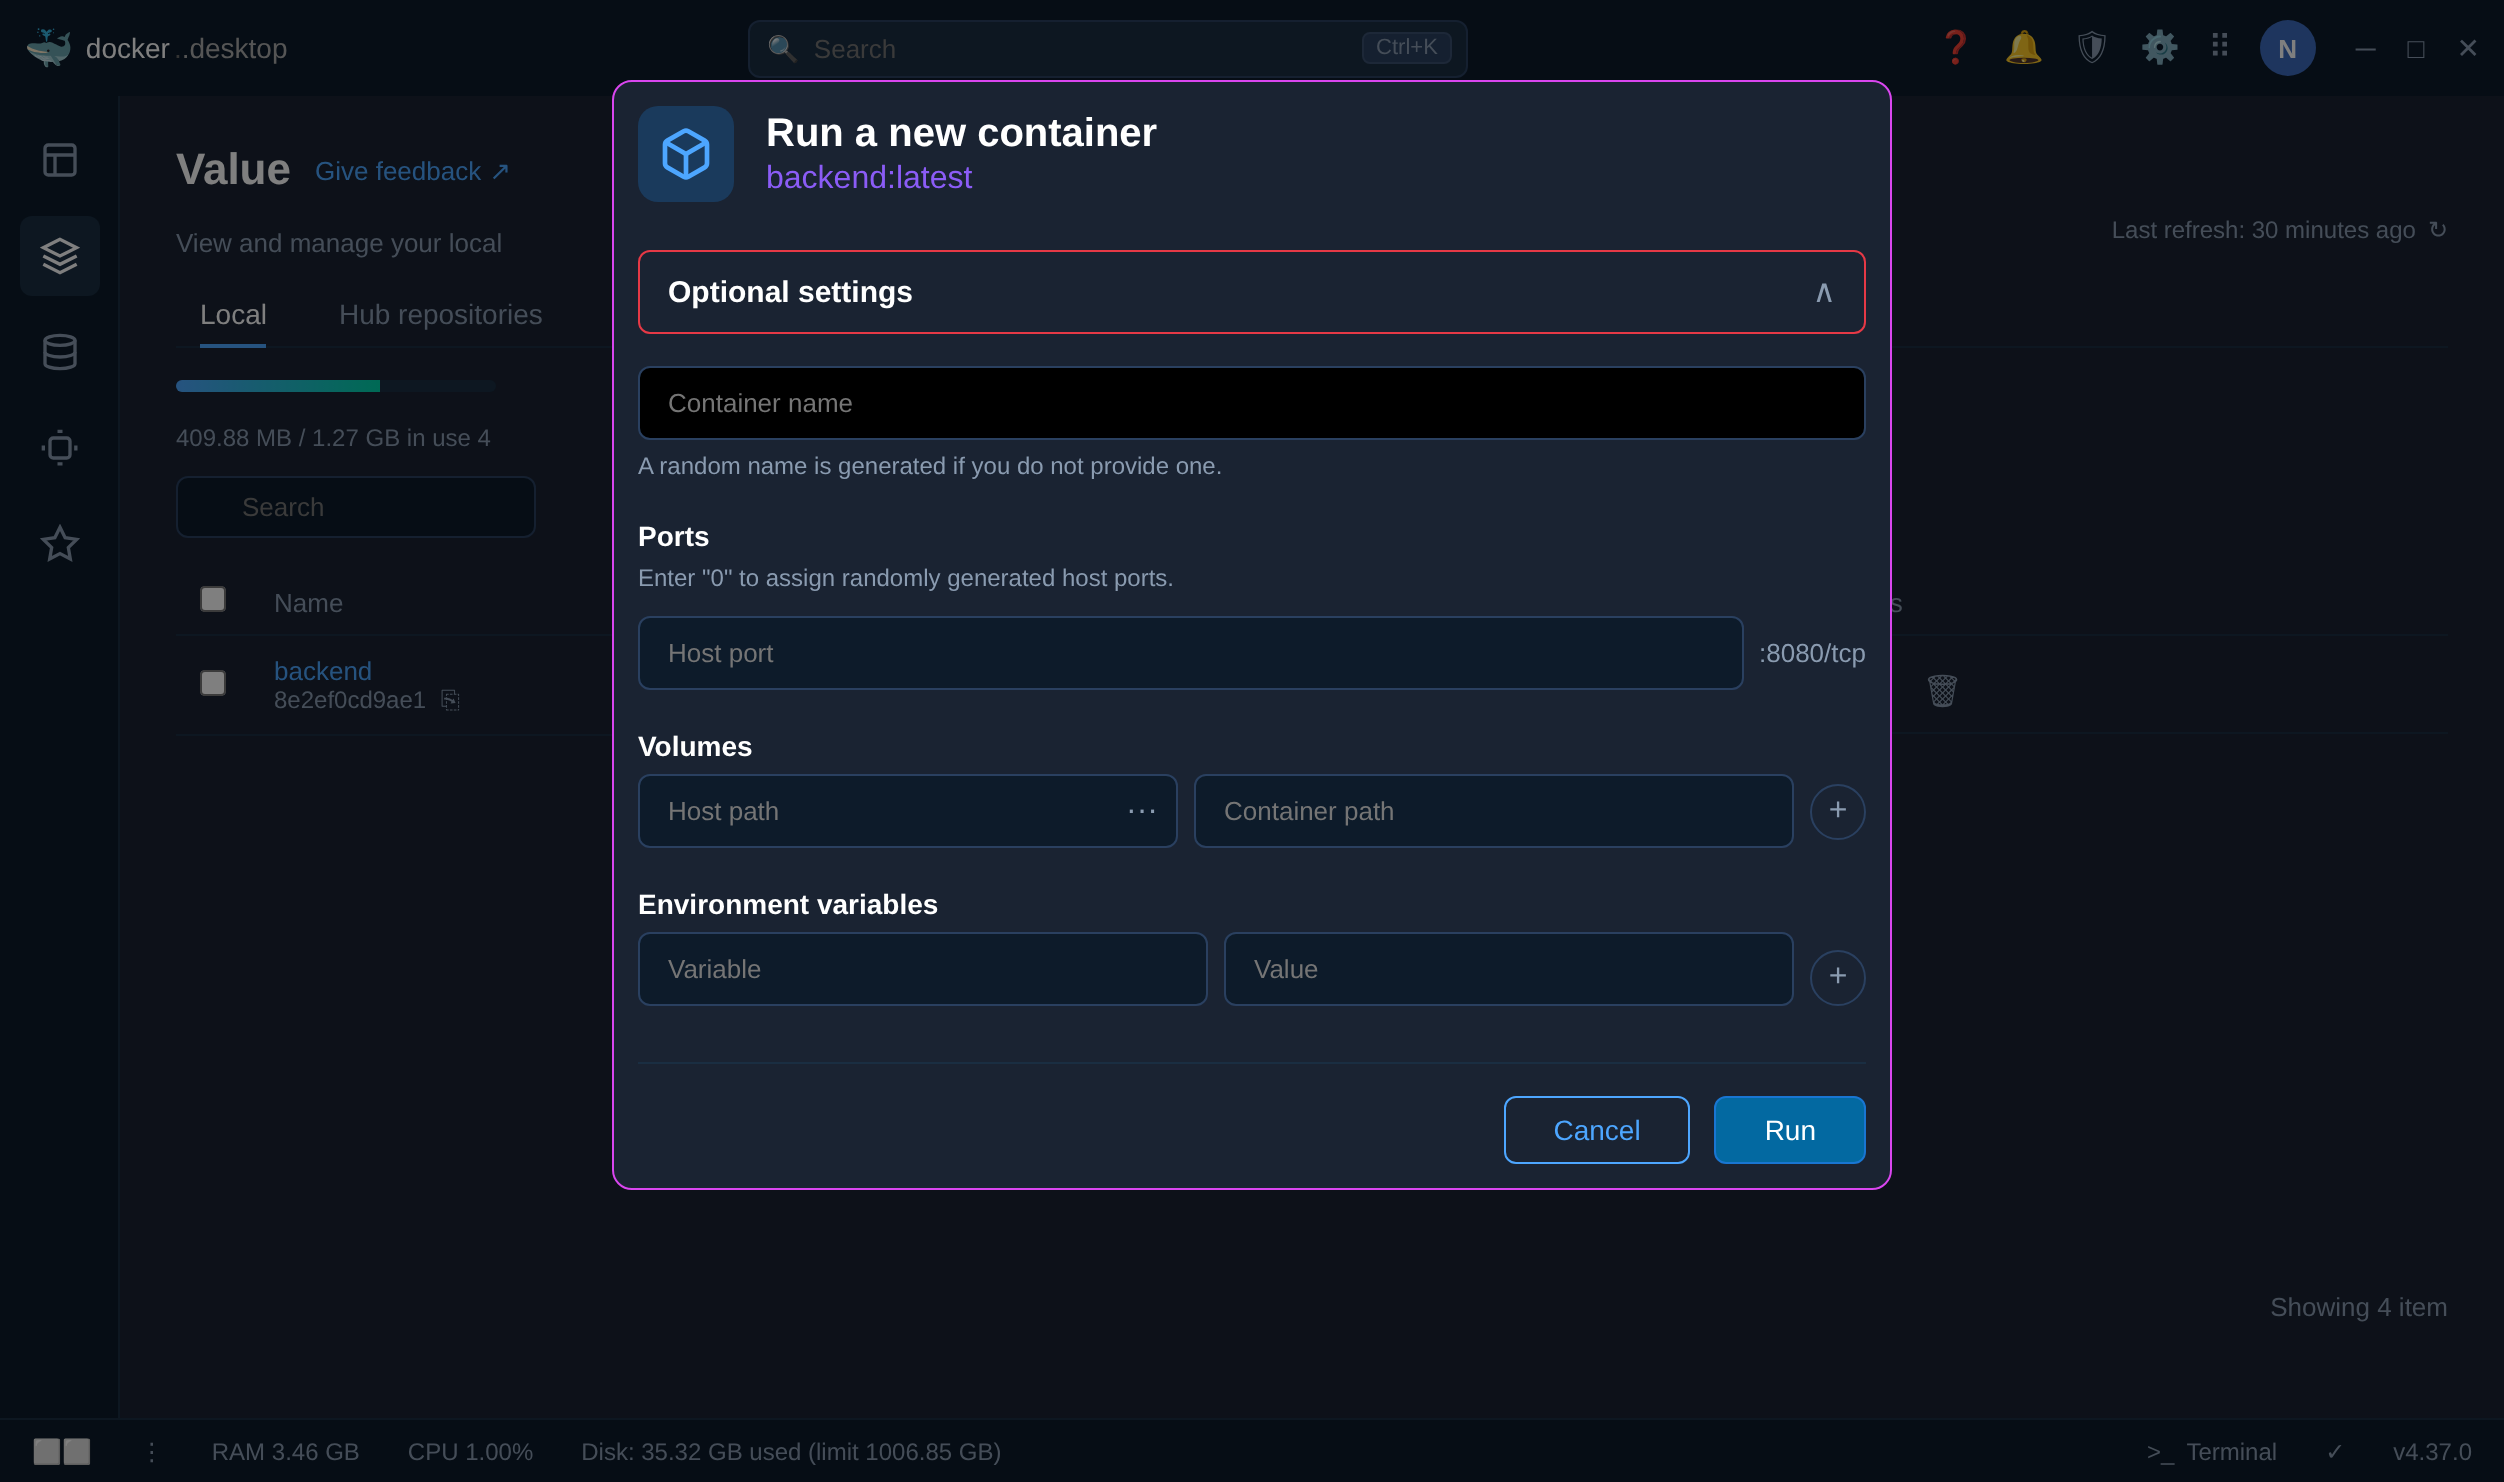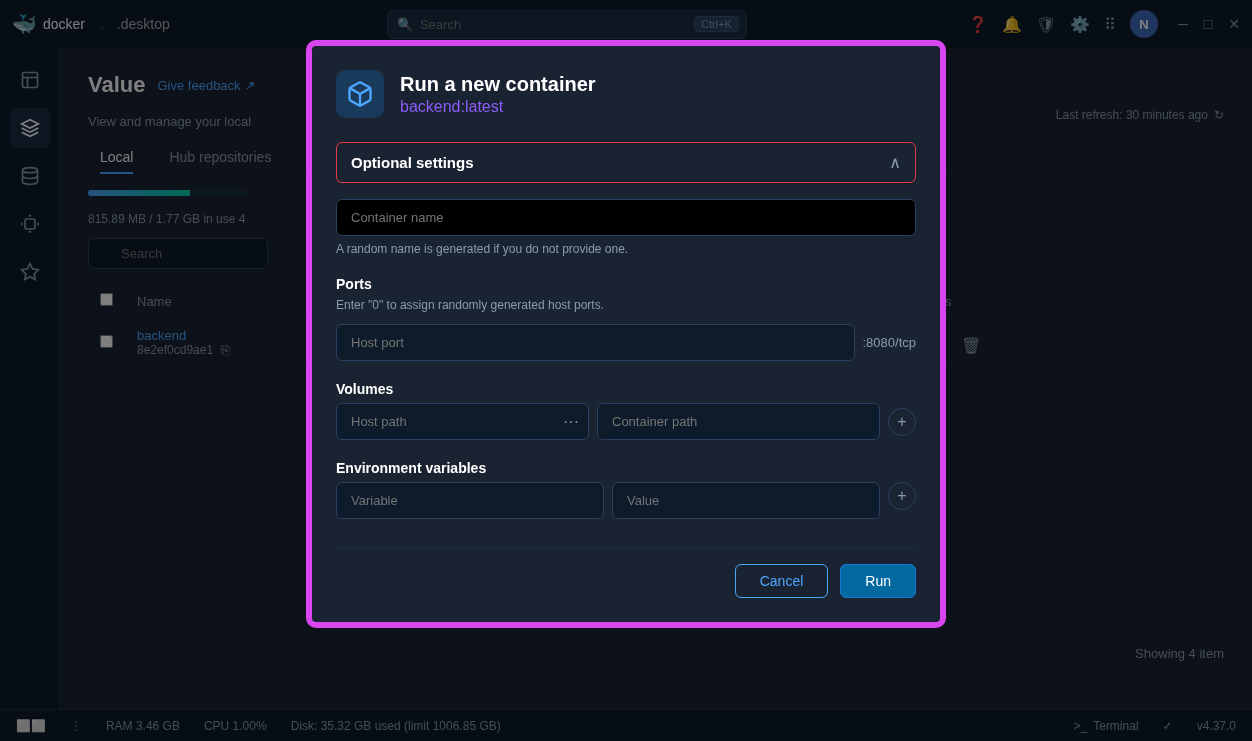--- a/index.html
+++ b/index.html
@@ -32,21 +32,21 @@
     }
     .logo-icon {
       color: #1e90ff;
       font-size: 20px;
     }
     .logo-text {
       color: #fff;
       font-size: 14px;
       font-weight: 500;
       display: flex;
-      gap: 15px;
+      gap: 2px;
     }
     .logo-docker { color: #fff; }
     .logo-desktop { color: #aaa; }
 
     .search-bar {
       flex: 1;
       max-width: 360px;
       margin: 0 auto;
       position: relative;
       display: flex;
@@ -327,26 +327,26 @@
       bottom: 0;
       background: rgba(0,0,0,0.5);
       z-index: 200;
       display: flex;
       align-items: flex-start;
       justify-content: center;
       padding-top: 40px;
     }
     .modal {
       background: #1a2332;
-      border: 6px solid #d946ef;
+      border: 1px solid #d946ef;
       border-radius: 10px;
       width: 640px;
       max-height: 680px;
       overflow-y: auto;
-      padding: 24px;
+      padding: 12px;
     }
     .modal-header {
       display: flex;
       align-items: center;
       gap: 16px;
       margin-bottom: 24px;
     }
     .modal-icon {
       width: 48px;
       height: 48px;
@@ -477,21 +477,21 @@
       color: #8a9bb0;
       display: flex;
       align-items: center;
       justify-content: center;
       cursor: pointer;
       font-size: 16px;
     }
 
     .env-row {
       display: flex;
-      align-items: flex-start;
+      align-items: flex-end;
       gap: 8px;
     }
 
     .modal-footer {
       display: flex;
       justify-content: flex-end;
       gap: 12px;
       margin-top: 28px;
       padding-top: 16px;
       border-top: 1px solid #1a2e42;
@@ -604,21 +604,21 @@
 
     <div class="tabs" style="margin-top: 12px;">
       <div class="tab active">Local</div>
       <div class="tab">Hub repositories</div>
     </div>
 
     <div class="storage-text">
       <div class="storage-bar">
         <div class="storage-fill"></div>
       </div>
-      <span>815.89 MB / 1.77 GB in use</span>
+      <span>409.88 MB / 1.27 GB in use</span>
       <span>4</span>
     </div>
 
     <div class="last-refresh">
       <span>Last refresh: 30 minutes ago</span>
       <span>↻</span>
     </div>
 
     <div class="search-row">
       <div class="search-wrap">

